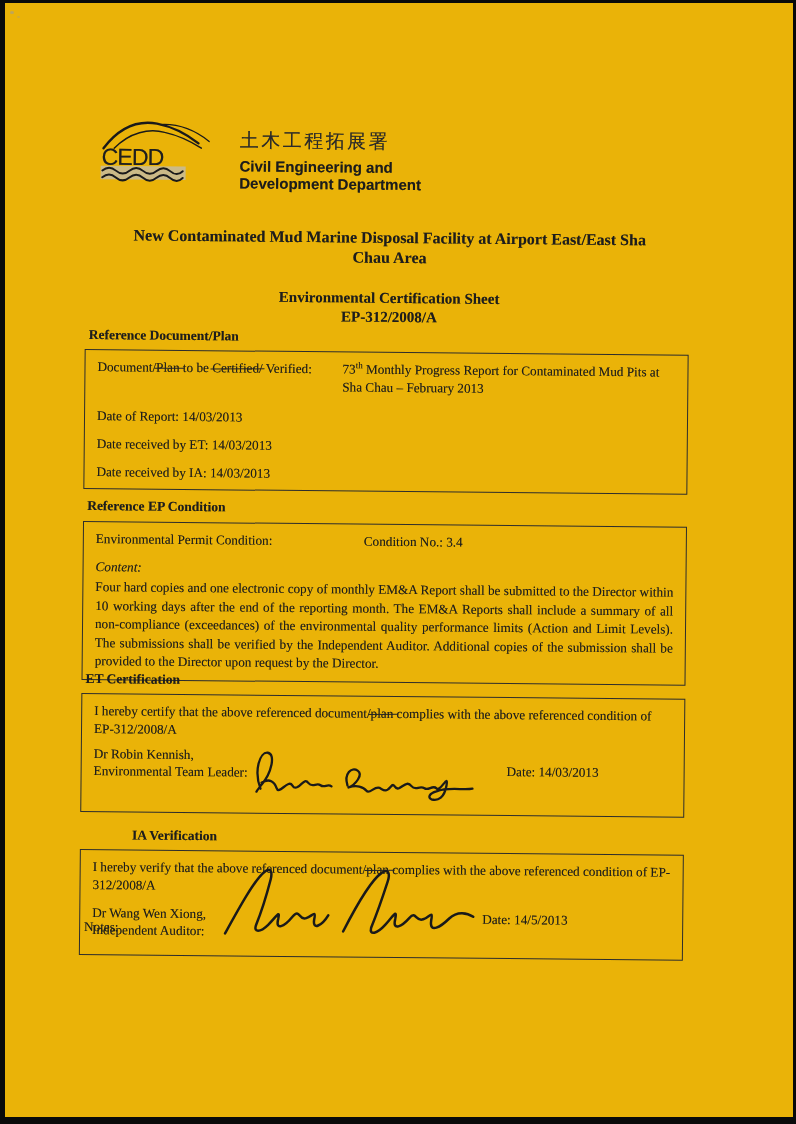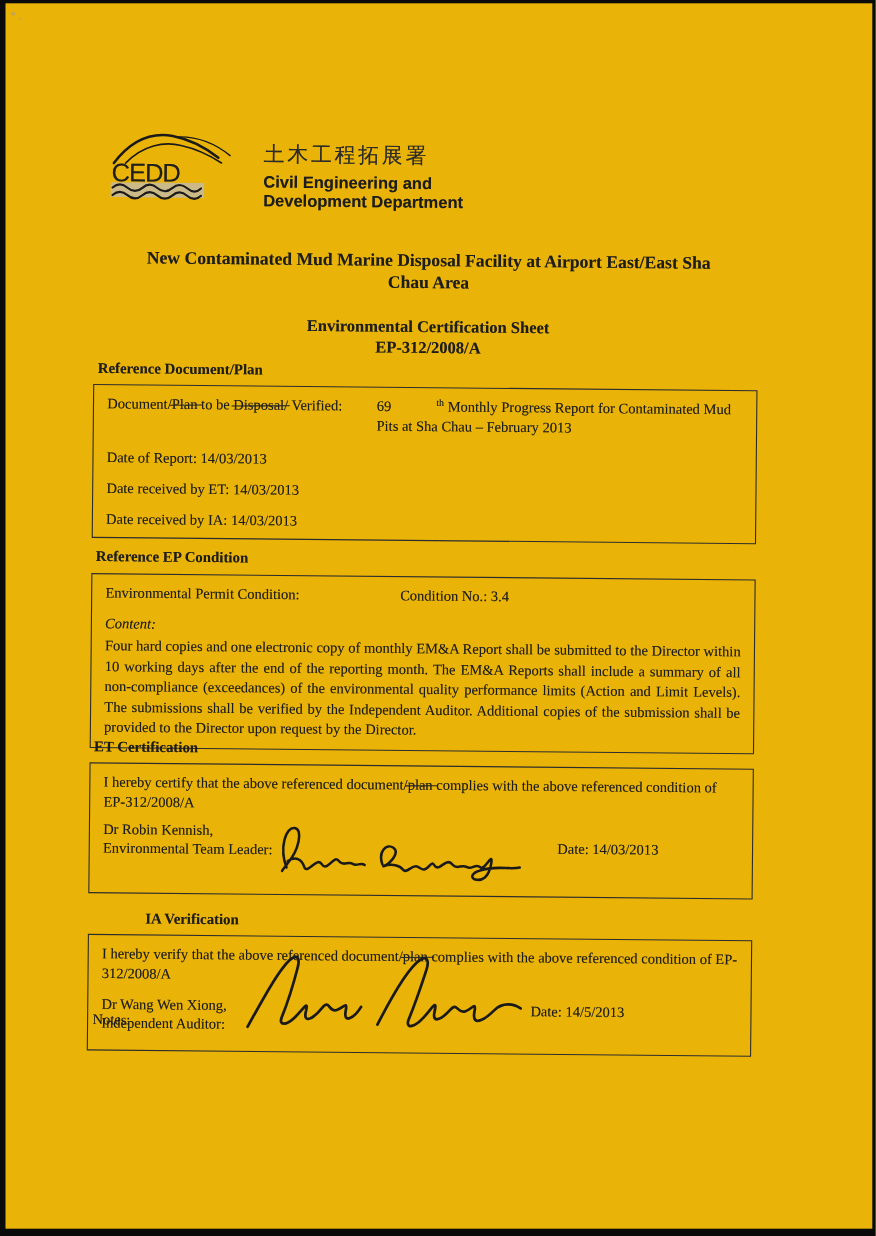--- a/index.html
+++ b/index.html
@@ -54,21 +54,21 @@
 
   .strike{position:relative;}
   .strike::after{
     content:"";position:absolute;left:-2px;right:-5px;top:54%;height:1.3px;
     background:#242424;transform:rotate(-.8deg);
   }
 
   .doc-row,.cond-row{display:flex;align-items:flex-start;}
   .doc-label{width:245px;flex:none;}
   .doc-value{width:344px;line-height:18px;}
-  sup{font-size:9px;line-height:0;vertical-align:super;margin-left:41px;}
+  sup{font-size:9px;line-height:0;vertical-align:super;}
   .date-line{margin-top:11px;}
   .date-line.first{margin-top:13px;}
 
   .cond-label{width:268px;flex:none;}
   .content-label{font-style:italic;margin-top:11px;}
   .content-text{margin:3px 0 0;text-align:justify;line-height:18.5px;}
 
   .statement{margin:0;line-height:18px;}
   .sig-row{display:flex;align-items:flex-start;margin-top:7px;}
   .box-iaver .sig-row{margin-top:4px;}
@@ -122,24 +122,24 @@
     </div>
     <div class="subtitle">
       <div>Environmental Certification Sheet</div>
       <div>EP-312/2008/A</div>
     </div>
 
     <div class="sec-heading h-refdoc">Reference Document/Plan</div>
     <div class="box box-refdoc">
       <div class="doc-row">
         <div class="doc-label">
-          <span>Document/</span><span class="strike">Plan</span><span> to be </span><span class="strike">Disposal</span><span>/ Verified:</span>
+          <span>Document/</span><span class="strike">Plan</span><span> to be </span><span class="strike">Certified</span><span>/ Verified:</span>
         </div>
         <div class="doc-value">
-          <span>69</span><sup>th</sup><span> Monthly Progress Report for Contaminated Mud Pits at Sha Chau – February 2013</span>
+          <span>73</span><sup>th</sup><span> Monthly Progress Report for Contaminated Mud Pits at Sha Chau – February 2013</span>
         </div>
       </div>
       <div class="date-line first">Date of Report: 14/03/2013</div>
       <div class="date-line">Date received by ET: 14/03/2013</div>
       <div class="date-line">Date received by IA: 14/03/2013</div>
     </div>
 
     <div class="sec-heading h-epcond">Reference EP Condition</div>
     <div class="box box-epcond">
       <div class="cond-row">

